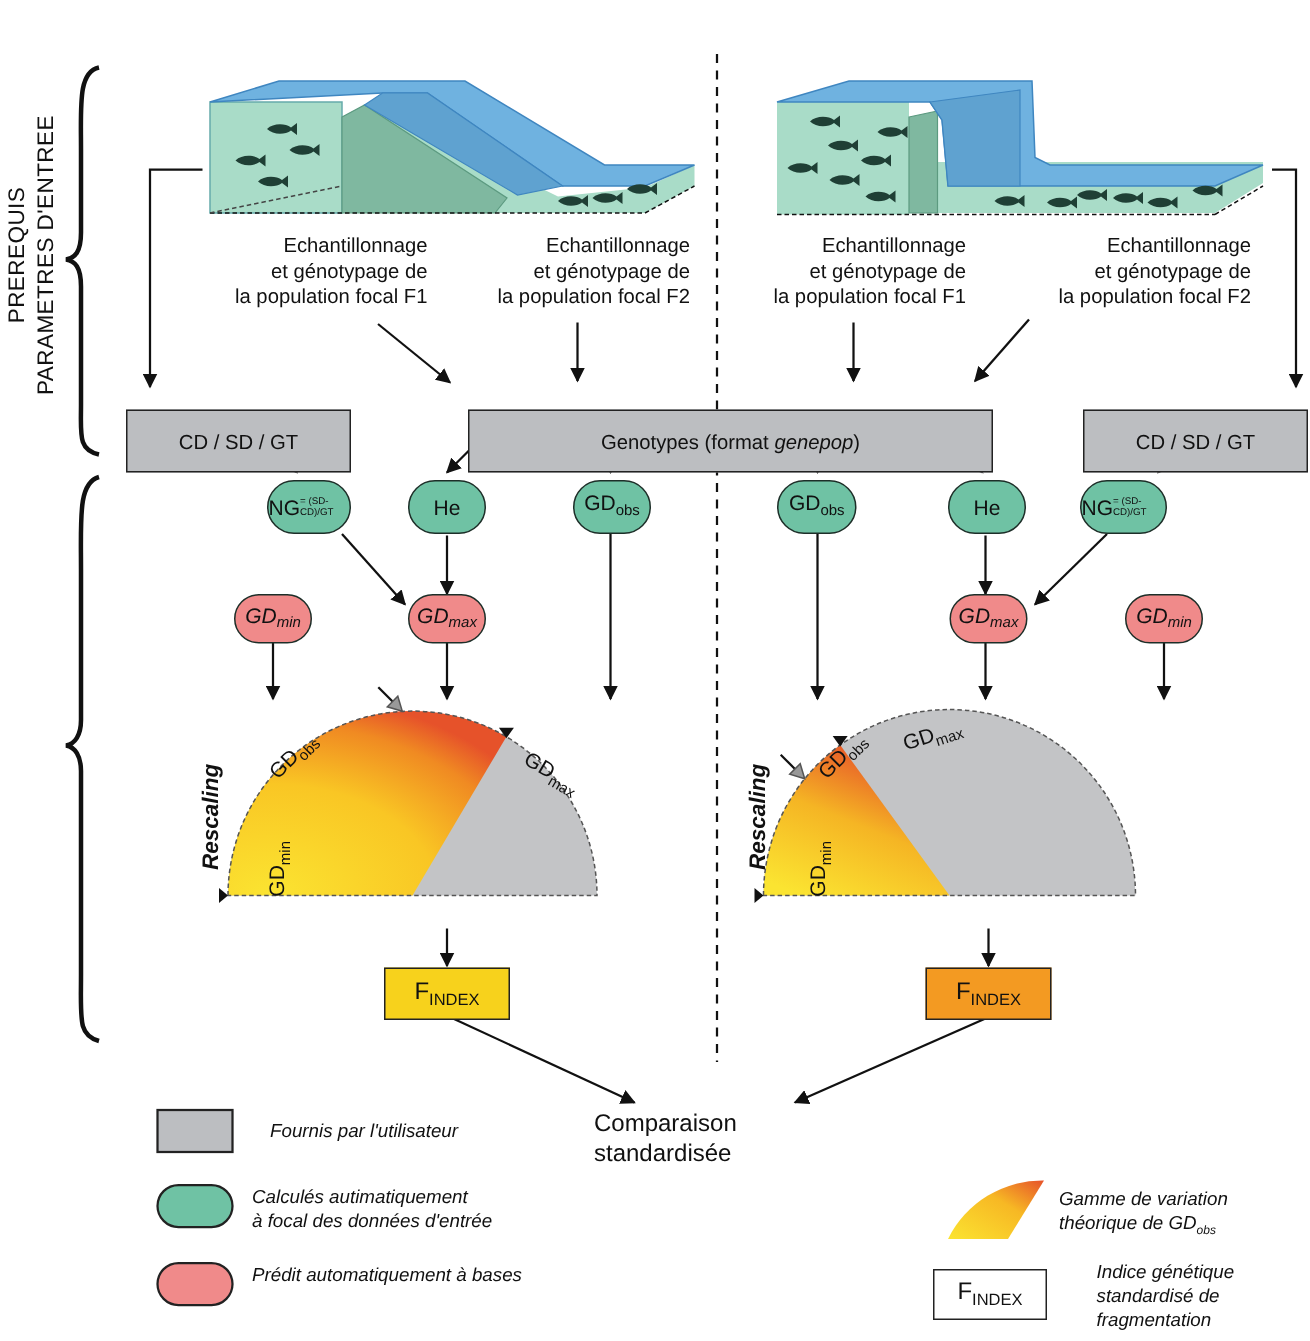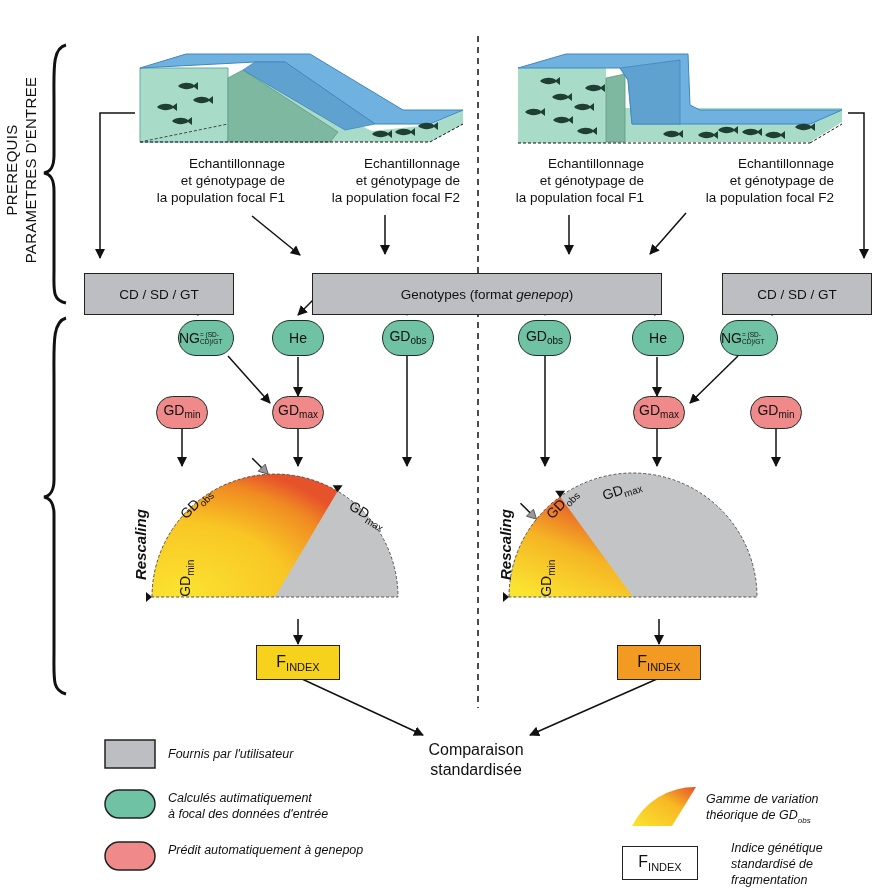--- a/index.html
+++ b/index.html
@@ -3,28 +3,28 @@
 <meta charset="utf-8">
 <style>
   html,body{margin:0;padding:0;background:#fff;}
   body{width:873px;height:894px;position:relative;overflow:hidden;font-family:"Liberation Sans",sans-serif;color:#111;}
   svg{position:absolute;left:0;top:0;}
   .side-label{position:absolute;transform-origin:left top;transform:rotate(-90deg);font-size:15px;letter-spacing:0.3px;text-align:center;line-height:19px;white-space:nowrap;}
   .sample-text{position:absolute;font-size:13.5px;line-height:17px;text-align:right;width:150px;}
   .grey-box{position:absolute;background:#bcbec1;border:1.5px solid #222;box-sizing:border-box;display:flex;align-items:center;justify-content:center;font-size:13.5px;margin-top:17px;}
   .pill{position:absolute;border:1.5px solid #1d2e28;box-sizing:border-box;border-radius:20px;display:flex;flex-direction:row;align-items:center;justify-content:center;font-size:14px;line-height:14px;}
   .pill.green{background:#6fc2a4;}
-  .pill.red{background:#f08a8a;}
+  .pill.red{background:#f08a8a;font-style:italic;}
   .pill sub{font-size:10px;vertical-align:-3px;}
   .pill .formula{font-size:6.5px;line-height:7px;}
   .rescale-box{position:absolute;border:1.5px solid #222;border-radius:22px;box-sizing:border-box;background:#fff;}
   .rescale-label{position:absolute;transform-origin:left top;transform:rotate(-90deg);font-size:15px;font-weight:bold;font-style:italic;white-space:nowrap;}
   .findex{position:absolute;border:1.5px solid #222;box-sizing:border-box;display:flex;align-items:center;justify-content:center;font-size:16px;}
   .findex sub{font-size:11px;vertical-align:-4px;margin-top:12px;}
-  .comp{position:absolute;font-size:16px;line-height:20px;text-align:center;width:160px;}
+  .comp{position:absolute;font-size:16px;line-height:20px;width:160px;}
   .legend-text{position:absolute;font-size:12.5px;font-style:italic;line-height:16px;}
   .legend-text sub{font-size:8px;}
   .gd-lbl{position:absolute;font-size:14px;white-space:nowrap;transform-origin:left bottom;}
   .gd-lbl sub{font-size:10px;}
 </style>
 </head>
 <body>
 
 <svg width="873" height="894" viewBox="0 0 873 894">
   <defs>
@@ -247,27 +247,27 @@
 </div>
 <div class="findex" style="left: 617px; top: 645px; width: 84px; height: 35px; background: rgb(243, 154, 34);">
   <span><span>F</span><sub>INDEX</sub></span>
 </div>
 
 <div class="comp" style="left:396px;top:740px;">
   <div>Comparaison</div>
     <div>standardisée</div>
 </div>
 
-<div class="legend-text" style="left:168px;top:746px;">Fournis par l'utilisateur</div>
+<div class="legend-text" style="left:180px;top:746px;">Fournis par l'utilisateur</div>
 <div class="legend-text" style="left:168px;top:790px;">
   <div>Calculés autimatiquement</div>
     <div>à focal des données d'entrée</div>
 </div>
 <div class="legend-text" style="left:168px;top:842px;">
-  <div>Prédit automatiquement à genepop</div>
+  <div>Prédit automatiquement à bases</div>
 </div>
 <div class="legend-text" style="left:706px;top:791px;">
   <div>Gamme de variation</div>
     <div><span>théorique de GD</span><sub>obs</sub></div>
 </div>
 <div class="findex" style="left:622px;top:846px;width:76px;height:34px;background:#fff;">
   <span><span>F</span><sub>INDEX</sub></span>
 </div>
 <div class="legend-text" style="left:706px;top:840px;margin-left:25px;">
   <div>Indice génétique</div>

